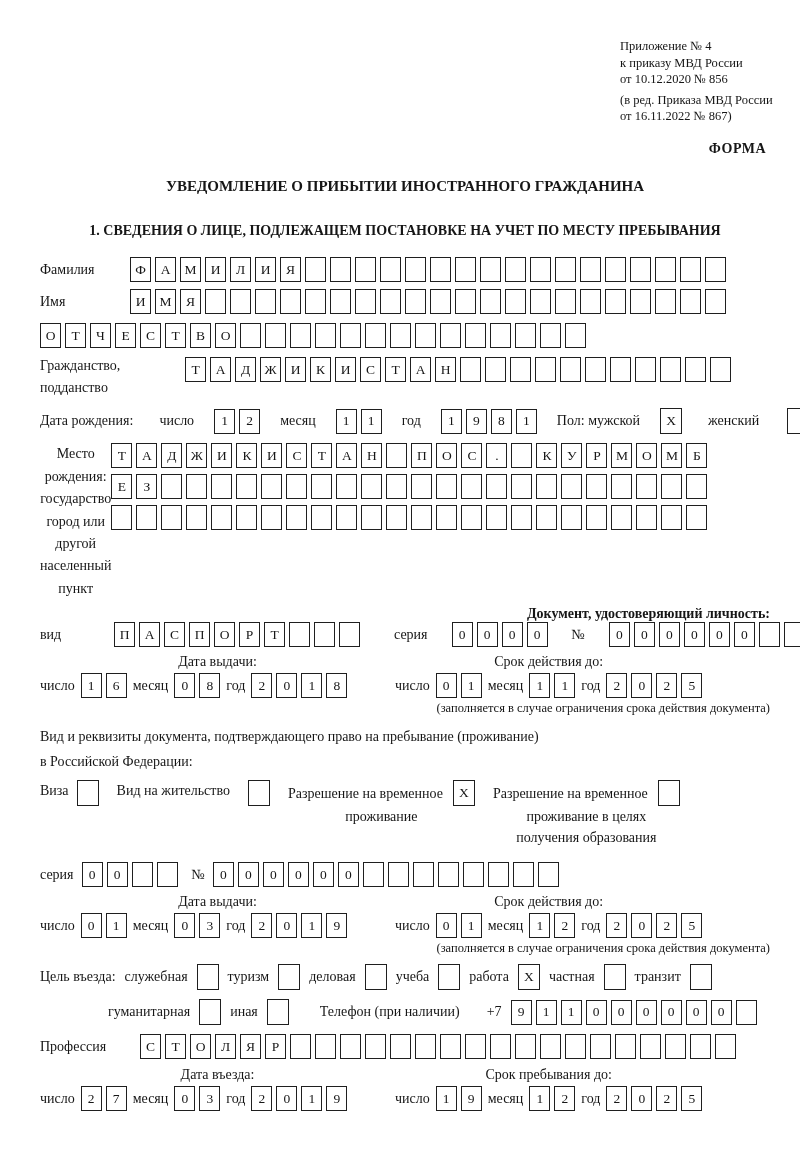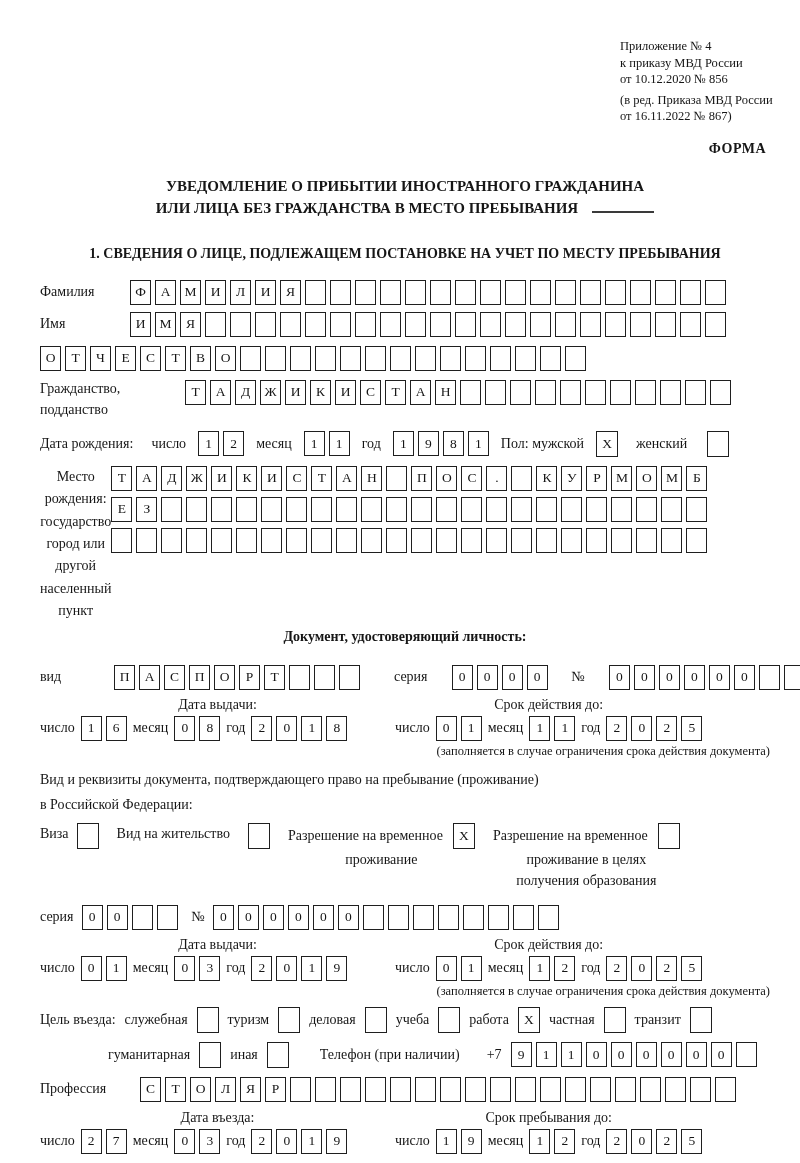--- a/index.html
+++ b/index.html
@@ -32,21 +32,21 @@
     font-size:13.5px; background:#fff;
   }
   .cb .cell { width:22px; height:26px; flex-basis:22px; }
 
   .frow { display:flex; align-items:center; margin-bottom:7px; }
   .frow .lbl { flex:0 0 auto; }
   .lblw { width:90px; }
 
   .multi-label { line-height:1.55; }
 
-  .center-b { text-align:center; font-weight:bold; margin:6px 0 20px 0; }
+  .center-b { text-align:right; font-weight:bold; margin:6px 0 0 0; }
 
   .dates { display:flex; margin:4px 0 2px 0; }
   .date-col { display:flex; flex-direction:column; }
   .date-col .dtitle { text-align:center; margin-bottom:3px; }
   .date-row { display:flex; align-items:center; gap:6px; white-space:nowrap; }
   .note { font-size:12.5px; text-align:right; margin:3px 0 8px 0; }
 
   .opt { display:inline-flex; align-items:flex-start; gap:8px; }
   .opt .olbl { padding-top:3px; }
   .opt-multi { display:flex; flex-direction:column; align-items:center; line-height:1.5;font-family:Liberation Serif, serif; }
@@ -69,21 +69,20 @@
     <div class="line">от 10.12.2020 № 856</div>
     <div class="gap"></div>
     <div class="line">(в ред. Приказа МВД России</div>
     <div class="line">от 16.11.2022 № 867)</div>
   </div>
 
   <div class="forma">ФОРМА</div>
 
   <div class="title">
     <div>УВЕДОМЛЕНИЕ О ПРИБЫТИИ ИНОСТРАННОГО ГРАЖДАНИНА</div>
-    <div><span>ИЛИ ЛИЦА БЕЗ ГРАЖДАНСТВА В МЕСТО ПРЕБЫВАНИЯ</span><span class="blank-line"></span></div>
   </div>
 
   <div class="section-h">1. СВЕДЕНИЯ О ЛИЦЕ, ПОДЛЕЖАЩЕМ ПОСТАНОВКЕ НА УЧЕТ ПО МЕСТУ ПРЕБЫВАНИЯ</div>
 
   <div class="frow">
     <span class="lbl lblw">Фамилия</span>
     <span class="cells">
         <span class="cell">Ф</span>
         <span class="cell">А</span>
         <span class="cell">М</span>
@@ -191,21 +190,21 @@
         <span class="cell"></span>
         <span class="cell"></span>
         <span class="cell"></span>
         <span class="cell"></span>
         <span class="cell"></span>
         <span class="cell"></span>
         <span class="cell"></span>
       </span>
   </div>
 
-  <div class="frow" style="gap:12px; white-space:nowrap; margin-bottom:9px">
+  <div class="frow" style="gap:20px; white-space:nowrap; margin-bottom:9px">
     <span class="lbl">Дата рождения:</span>
     <span class="lbl" style="margin-left:6px">число</span>
     <span class="cells">
         <span class="cell">1</span>
         <span class="cell">2</span>
       </span>
     <span class="lbl">месяц</span>
     <span class="cells">
         <span class="cell">1</span>
         <span class="cell">1</span>

